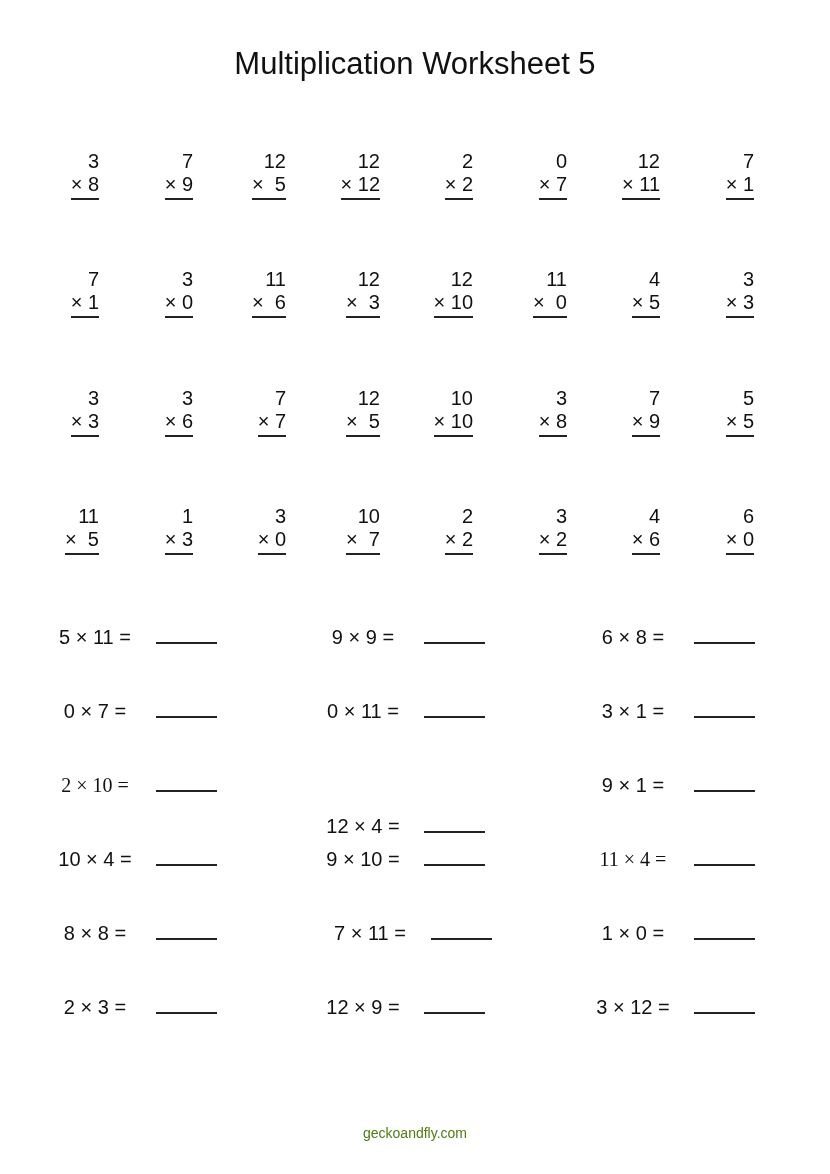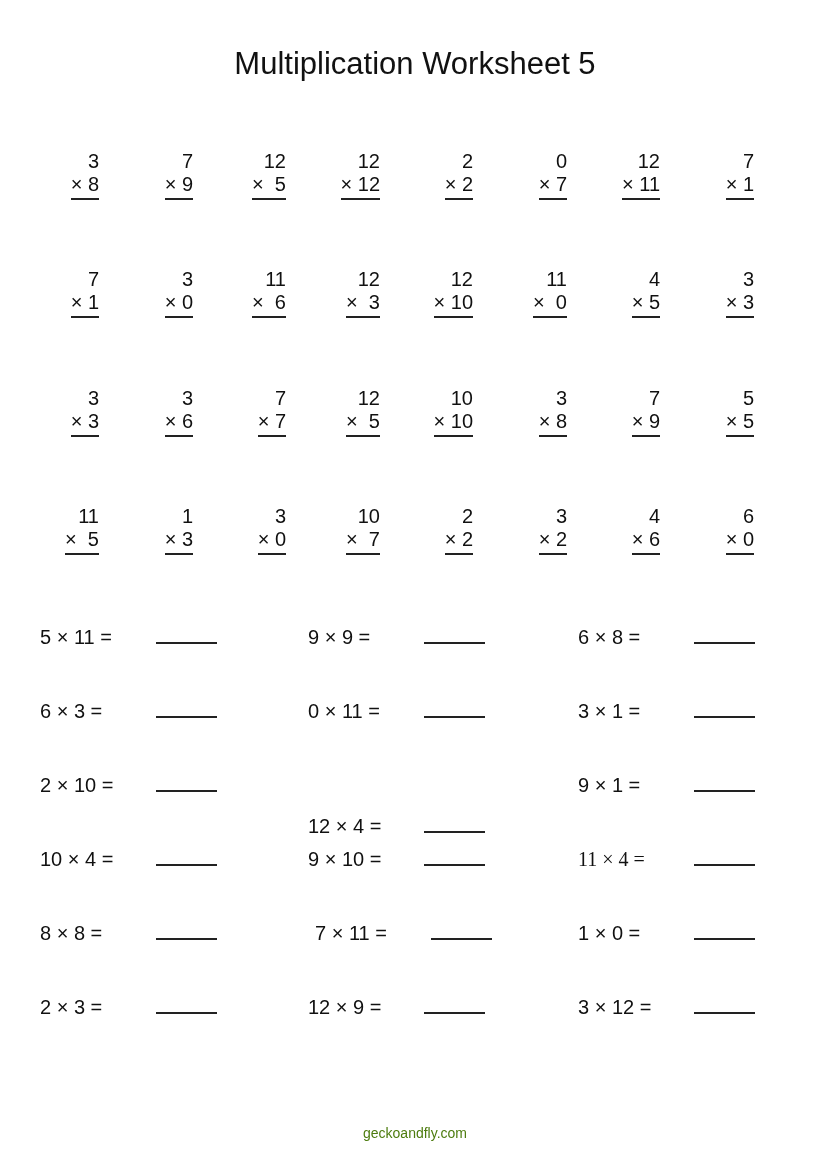--- a/index.html
+++ b/index.html
@@ -17,21 +17,21 @@
       font-size: 20px; line-height: 23px;
     }
     .vprob .top { display: block; padding-right: 0; }
     .vprob .bot {
       display: inline-block; border-bottom: 2px solid #222; padding: 0 0 2px 0;
       white-space: pre;
     }
     .hprob {
       position: absolute; font-size: 20px; line-height: 24px; white-space: nowrap;
     }
-    .hprob .eq { display: inline-block; text-align: left; }
+    .hprob .eq { display: inline-block; text-align: center; }
     .hprob .blank {
       display: inline-block; width: 61px; border-bottom: 2px solid #222;
       margin-left: 6px; height: 18px; vertical-align: baseline;
     }
     .footer {
       position: absolute; top: 1125px; left: 0; width: 830px; text-align: center;
       font-size: 14px; color: #4d7c0f;
     }
   </style>
 </head>
@@ -70,24 +70,24 @@
     <div class="vprob" style="left: 310px; top: 505px;"><span class="top">10</span><span class="bot">×  7</span></div>
     <div class="vprob" style="left: 403px; top: 505px;"><span class="top">2</span><span class="bot">× 2</span></div>
     <div class="vprob" style="left: 497px; top: 505px;"><span class="top">3</span><span class="bot">× 2</span></div>
     <div class="vprob" style="left: 590px; top: 505px;"><span class="top">4</span><span class="bot">× 6</span></div>
     <div class="vprob" style="left: 684px; top: 505px;"><span class="top">6</span><span class="bot">× 0</span></div>
   </div>
 <div id="hgrid">
     <div class="hprob" style="left: 40px; top: 624px;"><span class="eq" style="width: 110px;">5 × 11 =</span><span class="blank"></span></div>
     <div class="hprob" style="left: 308px; top: 624px;"><span class="eq" style="width: 110px;">9 × 9 =</span><span class="blank"></span></div>
     <div class="hprob" style="left: 578px; top: 624px;"><span class="eq" style="width: 110px;">6 × 8 =</span><span class="blank"></span></div>
-    <div class="hprob" style="left: 40px; top: 698px;"><span class="eq" style="width: 110px;">6 × 3 =</span><span class="blank"></span></div>
+    <div class="hprob" style="left: 40px; top: 698px;"><span class="eq" style="width: 110px;">0 × 7 =</span><span class="blank"></span></div>
     <div class="hprob" style="left: 308px; top: 698px;"><span class="eq" style="width: 110px;">0 × 11 =</span><span class="blank"></span></div>
     <div class="hprob" style="left: 578px; top: 698px;"><span class="eq" style="width: 110px;">3 × 1 =</span><span class="blank"></span></div>
-    <div class="hprob" style="left: 40px; top: 772px;"><span class="eq" style="width: 110px;">2 × 10 =</span><span class="blank"></span></div>
+    <div class="hprob" style="left: 40px; top: 772px;"><span class="eq" style="width: 110px; font-family: Liberation Serif, serif;">2 × 10 =</span><span class="blank"></span></div>
     <div class="hprob" style="left: 308px; top: 772px;"><span class="eq" style="width: 110px; margin-top: 42px;">12 × 4 =</span><span class="blank"></span></div>
     <div class="hprob" style="left: 578px; top: 772px;"><span class="eq" style="width: 110px;">9 × 1 =</span><span class="blank"></span></div>
     <div class="hprob" style="left: 40px; top: 846px;"><span class="eq" style="width: 110px;">10 × 4 =</span><span class="blank"></span></div>
     <div class="hprob" style="left: 308px; top: 846px;"><span class="eq" style="width: 110px;">9 × 10 =</span><span class="blank"></span></div>
     <div class="hprob" style="left: 578px; top: 846px; font-family: Liberation Serif, serif;"><span class="eq" style="width: 110px;">11 × 4 =</span><span class="blank"></span></div>
     <div class="hprob" style="left: 40px; top: 920px;"><span class="eq" style="width: 110px;">8 × 8 =</span><span class="blank"></span></div>
     <div class="hprob" style="left: 315px; top: 920px;"><span class="eq" style="width: 110px;">7 × 11 =</span><span class="blank"></span></div>
     <div class="hprob" style="left: 578px; top: 920px;"><span class="eq" style="width: 110px;">1 × 0 =</span><span class="blank"></span></div>
     <div class="hprob" style="left: 40px; top: 994px;"><span class="eq" style="width: 110px;">2 × 3 =</span><span class="blank"></span></div>
     <div class="hprob" style="left: 308px; top: 994px;"><span class="eq" style="width: 110px;">12 × 9 =</span><span class="blank"></span></div>

